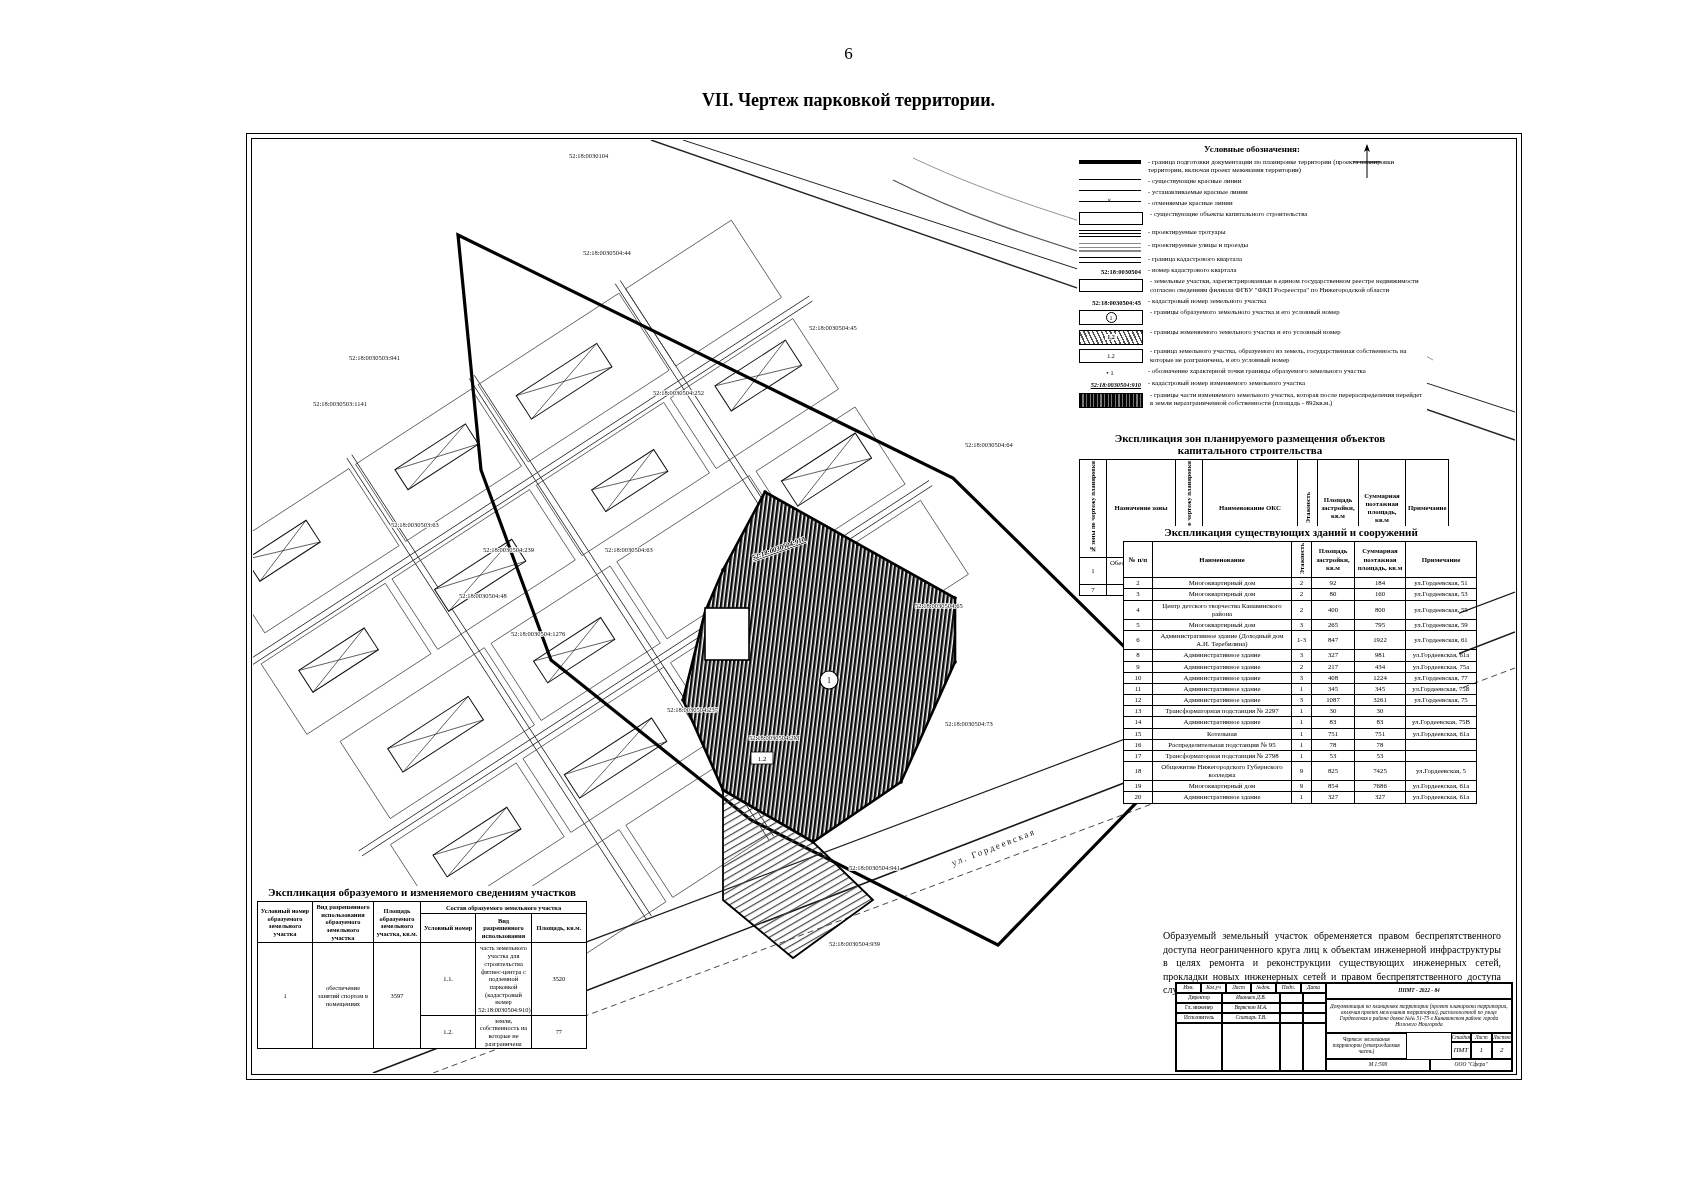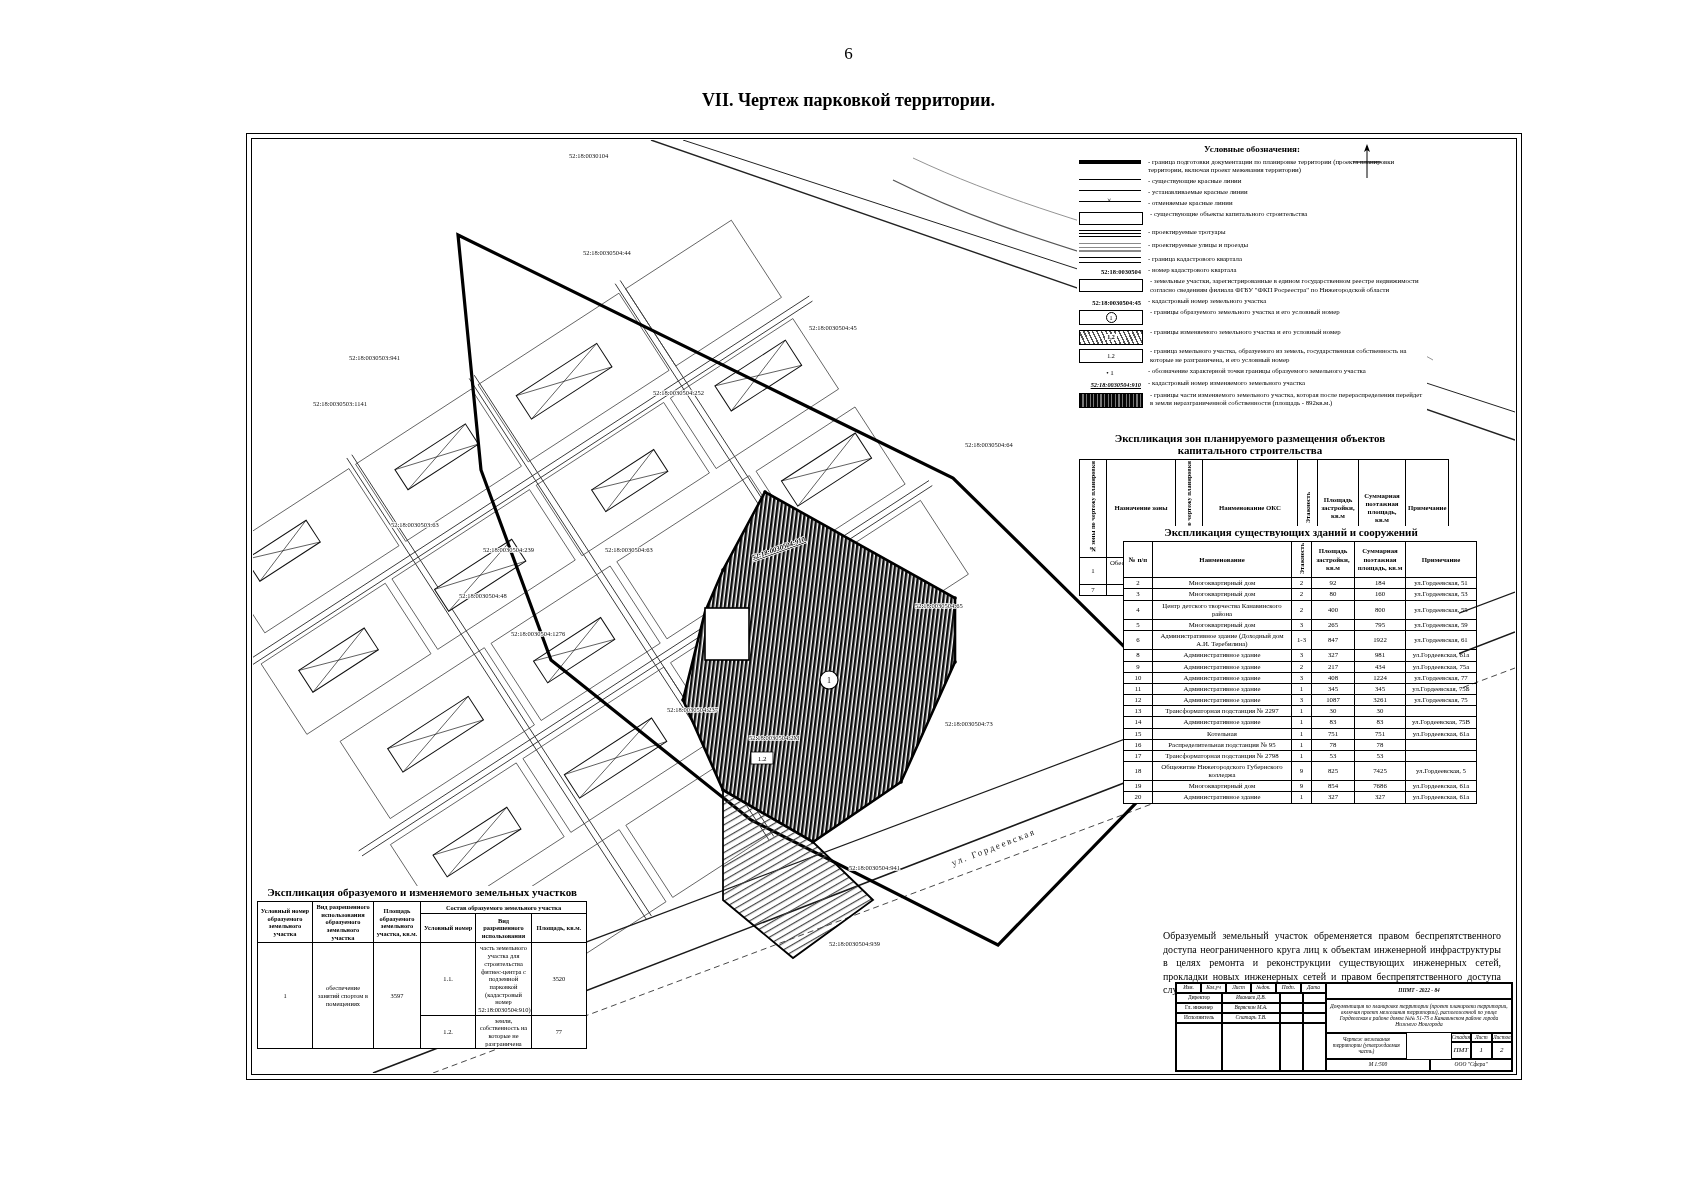--- a/index.html
+++ b/index.html
@@ -579,21 +579,21 @@
         </div>
       </div>
       <div class="st-bot">
         <div class="cell st-scale">М 1:500</div>
         <div class="cell st-org">ООО "Сфера"</div>
       </div>
     </div>
   </div>
 
   <div class="panel parcels-panel">
-    <div class="tbl-title">Экспликация образуемого и изменяемого земельных участков</div>
+    <div class="tbl-title">Экспликация образуемого и изменяемого сведениям участков</div>
     <table class="dtbl tbl-p">
       <thead>
         <tr>
           <th style="width:50px" rowspan="2">Условный номер образуемого земельного участка</th>
           <th style="width:56px" rowspan="2">Вид разрешенного использования образуемого земельного участка</th>
           <th style="width:42px" rowspan="2">Площадь образуемого земельного участка, кв.м.</th>
           <th colspan="3">Состав образуемого земельного участка</th>
         </tr>
         <tr>
           <th style="width:34px">Условный номер</th>

